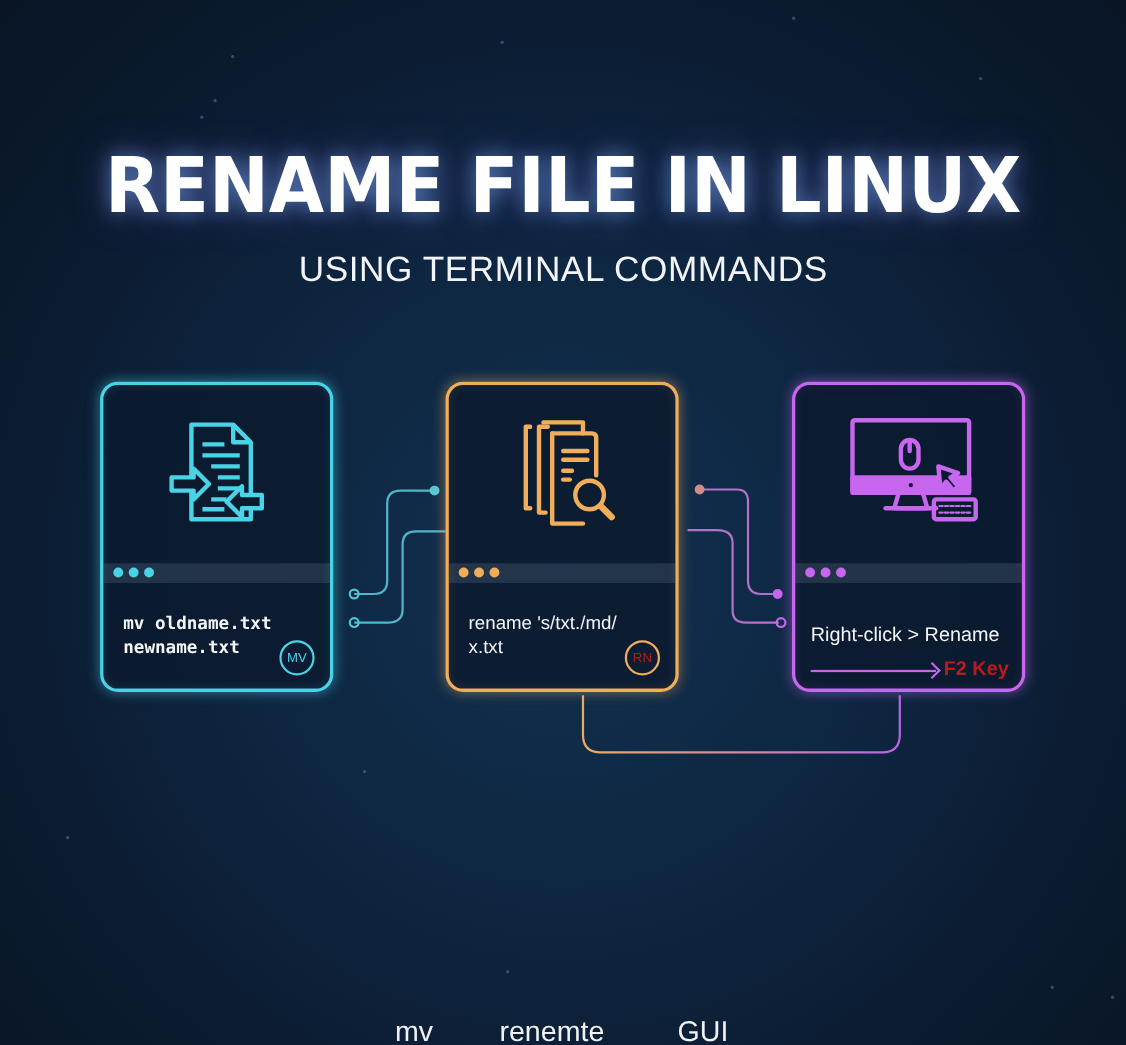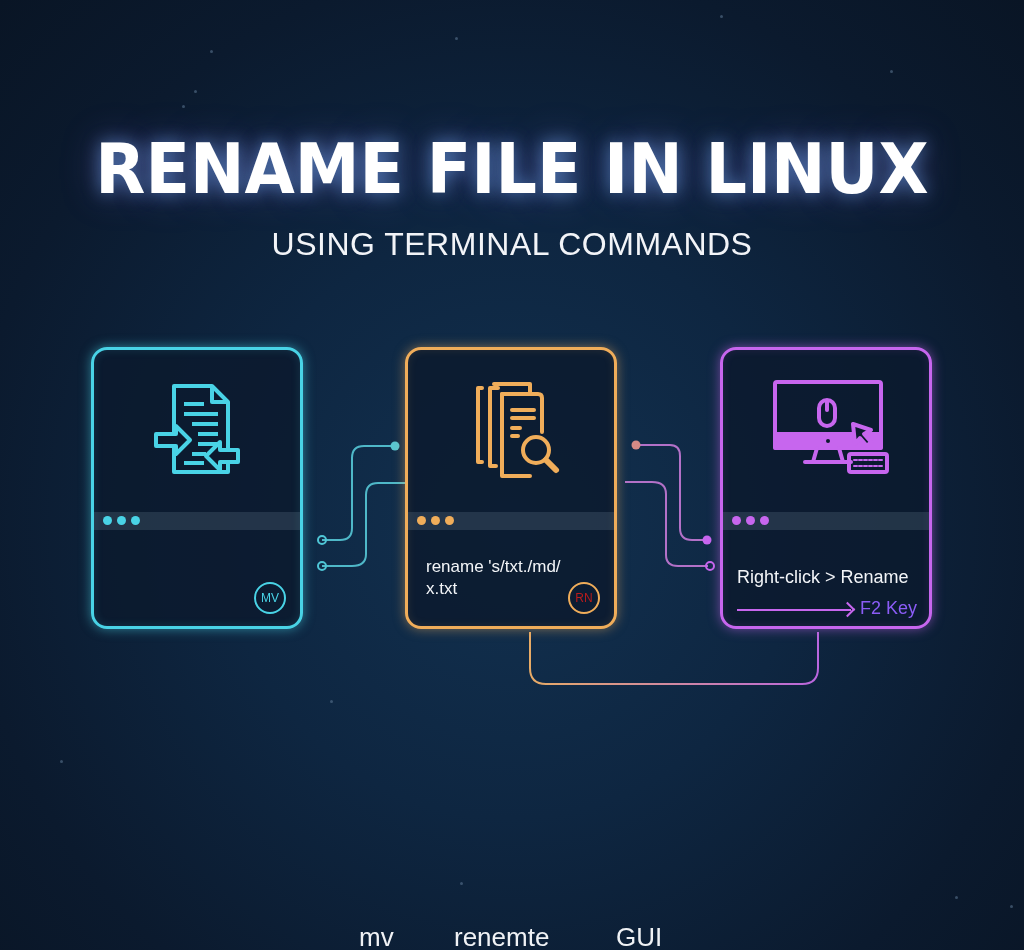--- a/index.html
+++ b/index.html
@@ -48,21 +48,21 @@
     font-family:"Liberation Sans", sans-serif;
   }
   .cyan .badge { border-color:#49d3e6; color:#49d3e6; }
   .orange .badge { border-color:#f0ad5a; color:#b91c1c; }
   .f2row { position:absolute; left:14px; top:248px; width:180px; height:22px; }
   .f2row .arrow { position:absolute; left:0; top:11px; width:114px; height:2px; background:#c766ee; }
   .f2row .arrow:after {
     content:""; position:absolute; right:-2px; top:-5px; width:9px; height:9px;
     border-top:2px solid #c766ee; border-right:2px solid #c766ee; transform:rotate(45deg);
   }
-  .f2row .lbl { position:absolute; right:0; top:0; color:#8b5cf6; font-size:18px; }
+  .f2row .lbl { position:absolute; right:0; top:0; color:#b91c1c; font-size:18px;font-weight:bold; }
   .connectors { position:absolute; left:0; top:0; width:1024px; height:950px; pointer-events:none; }
   .footer { position:absolute; top:922px; left:0; width:1024px; height:28px; }
   .footer span { position:absolute; top:0; color:#f0f2f5; font-size:26px; font-family:"Liberation Sans", sans-serif; }
 </style>
 </head>
 <body>
 
 <div class="star" style="left:210px;top:50px"></div>
 <div class="star" style="left:194px;top:90px"></div>
 <div class="star" style="left:182px;top:105px"></div>
@@ -117,20 +117,22 @@
       <path d="M96 78 H78 V70 L64 84 L78 98 V90 H96 Z" fill="#0c1a2e"></path>
     </svg>
   </div>
   <div class="bar">
     <div class="dots">
         <span></span>
         <span></span>
         <span></span>
       </div>
   </div>
+  <div class="cmd"><span>mv oldname.txt</span>
+<span>newname.txt</span></div>
   <div class="badge">MV</div>
 </div>
 
 <div class="card orange">
   <div class="icon">
     <svg width="110" height="110" viewBox="0 0 110 110" fill="none" stroke="#f0ad5a" stroke-width="4" stroke-linejoin="round" stroke-linecap="round">
       <path d="M26 16 H22 V90 H26"></path>
       <path d="M42 16 H34 V94 H40"></path>
       <path d="M38 12 H74 V22"></path>
       <path d="M46 22 H82 Q86 22 86 26 V60"></path>

